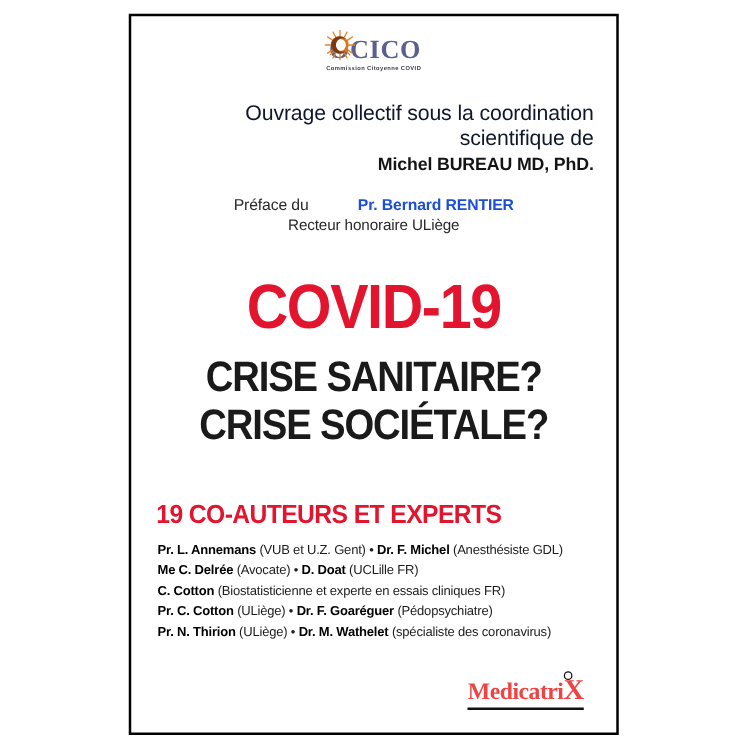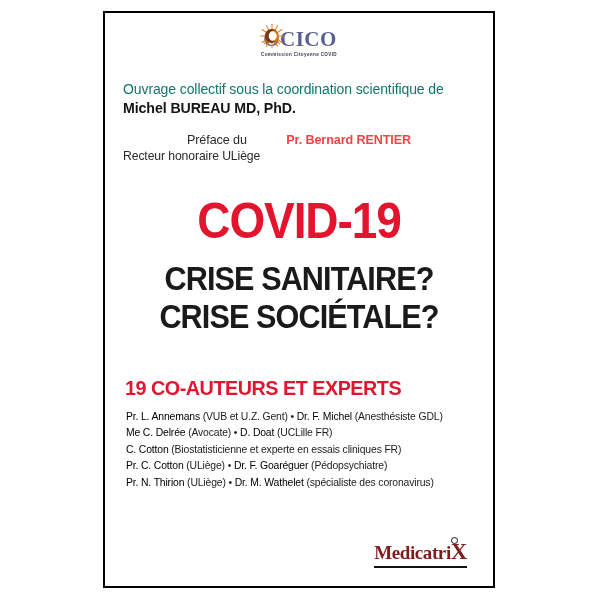--- a/index.html
+++ b/index.html
@@ -55,43 +55,44 @@
     font-size:4.6px;
     font-weight:bold;
     letter-spacing:0.35px;
     color:#3b3b4a;
     margin-top:3px;
     text-transform:none;
   }
 
   
   .coord-line{
-    text-align:left;
-    font-size:14px;
-    color:#0f766e;
+    text-align:right;
+    font-size:17px;
+    color:#0f172a;
     margin-top:10px;
     letter-spacing:-0.1px;
   }
   .coord-name{
-    text-align:left;
+    text-align:right;
     font-size:14.2px;
     font-weight:bold;
     color:#141414;
     margin-top:3px;
     letter-spacing:-0.1px;
   }
   .preface{
     text-align:center;
     font-size:12.6px;
     color:#2a2a2a;
     margin-top:17px;
     letter-spacing:-0.1px;
   }
-  .preface b{color:#ef4444;margin-left:36px;}
+  .preface b{color:#1d4ed8;margin-left:36px;}
   .preface-sub{
+    text-align:center;
     font-size:12.2px;
     color:#2a2a2a;
     margin-top:2px;
     letter-spacing:-0.1px;
   }
 
   
   .title-main{
     text-align:center;
     color:#e3142e;
@@ -132,35 +133,35 @@
     margin-top:9px;
     margin-left:3px;
   }
   .author-line{
     font-size:10.4px;
     color:#1c1c1c;
     line-height:1.58;
     letter-spacing:-0.15px;
     white-space:nowrap;
   }
-  .author-line b{font-weight:normal;color:#000;}
+  .author-line b{font-weight:bold;color:#000;}
 
   
   .publisher{
     position:absolute;
     right:26px;bottom:18px;
     text-align:right;
   }
   .pub-word{
     position:relative;
     display:inline-block;
     font-family:"Liberation Serif", serif;
     font-weight:bold;
     font-size:19px;
-    color:#7f1d1d;
+    color:#ef4444;
     letter-spacing:-0.4px;
     border-bottom:2px solid #111;
     padding-bottom:1px;
   }
   .pub-x{
     font-size:23px;
     font-weight:bold;
     position:relative;
   }
   .pub-dot{

